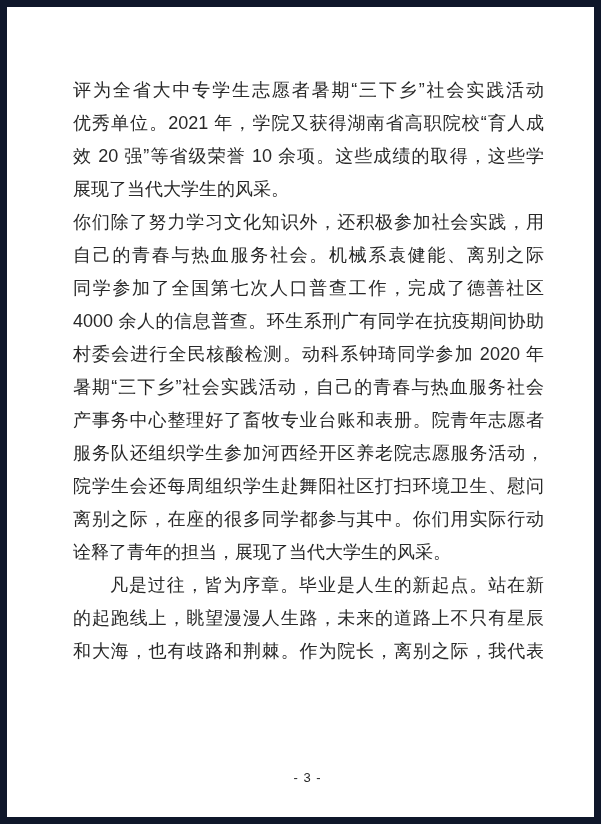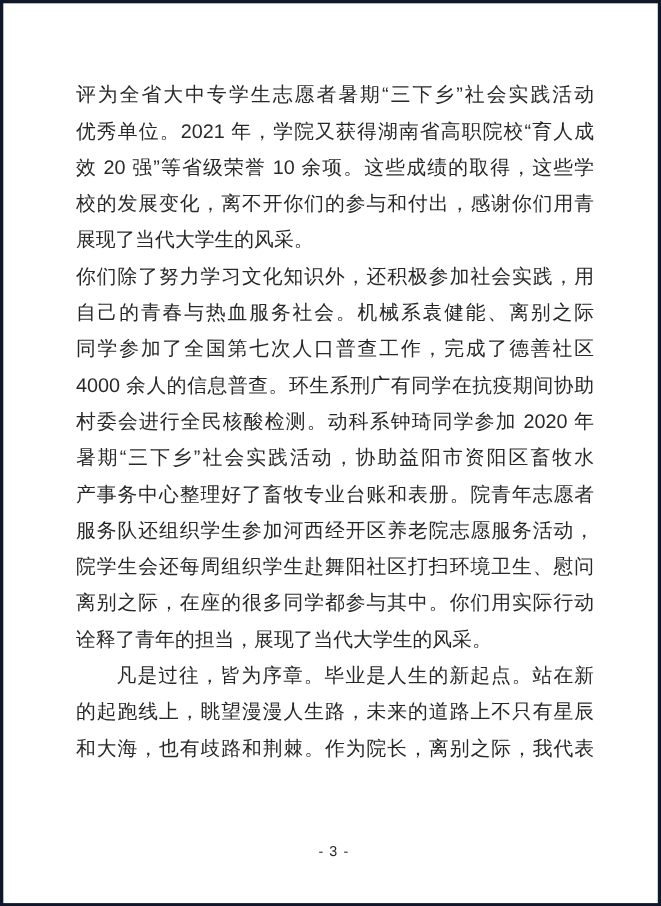--- a/index.html
+++ b/index.html
@@ -12,21 +12,21 @@
     position: relative;
     overflow: hidden;
     background: #ffffff;
     font-family: "Liberation Sans", sans-serif;
   }
   .page {
     position: absolute;
     inset: 0;
     box-sizing: border-box;
     background: #ffffff;
-    border: 3px solid #0f172a;
+    border: 7px solid #0f172a;
   }
   .content {
     position: absolute;
     left: 66px;
     top: 67px;
     width: 471px;
   }
   .paragraph {
     margin: 0;
     padding: 0;
@@ -64,31 +64,30 @@
 </head>
 <body>
 
 <div class="page">
   <div class="content">
 
     <div class="paragraph">
       <div class="line j">评为全省大中专学生志愿者暑期“三下乡”社会实践活动</div>
       <div class="line j">优秀单位。2021 年，学院又获得湖南省高职院校“育人成</div>
       <div class="line j">效 20 强”等省级荣誉 10 余项。这些成绩的取得，这些学</div>
-      <div class="line j">校的发展变化，离不开你们的参与和付出，感谢你们用青</div>
       <div class="line">展现了当代大学生的风采。</div>
     </div>
 
     <div class="paragraph">
       <div class="line j">你们除了努力学习文化知识外，还积极参加社会实践，用</div>
       <div class="line j">自己的青春与热血服务社会。机械系袁健能、离别之际</div>
       <div class="line j">同学参加了全国第七次人口普查工作，完成了德善社区</div>
       <div class="line j">4000 余人的信息普查。环生系刑广有同学在抗疫期间协助</div>
       <div class="line j">村委会进行全民核酸检测。动科系钟琦同学参加 2020 年</div>
-      <div class="line j">暑期“三下乡”社会实践活动，协助益阳市资阳区畜牧水</div>
+      <div class="line j">暑期“三下乡”社会实践活动，自己的青春与热血服务社会</div>
       <div class="line j">产事务中心整理好了畜牧专业台账和表册。院青年志愿者</div>
       <div class="line j">服务队还组织学生参加河西经开区养老院志愿服务活动，</div>
       <div class="line j">院学生会还每周组织学生赴舞阳社区打扫环境卫生、慰问</div>
       <div class="line j">离别之际，在座的很多同学都参与其中。你们用实际行动</div>
       <div class="line">诠释了青年的担当，展现了当代大学生的风采。</div>
     </div>
 
     <div class="paragraph">
       <div class="line j ind">凡是过往，皆为序章。毕业是人生的新起点。站在新</div>
       <div class="line j">的起跑线上，眺望漫漫人生路，未来的道路上不只有星辰</div>

